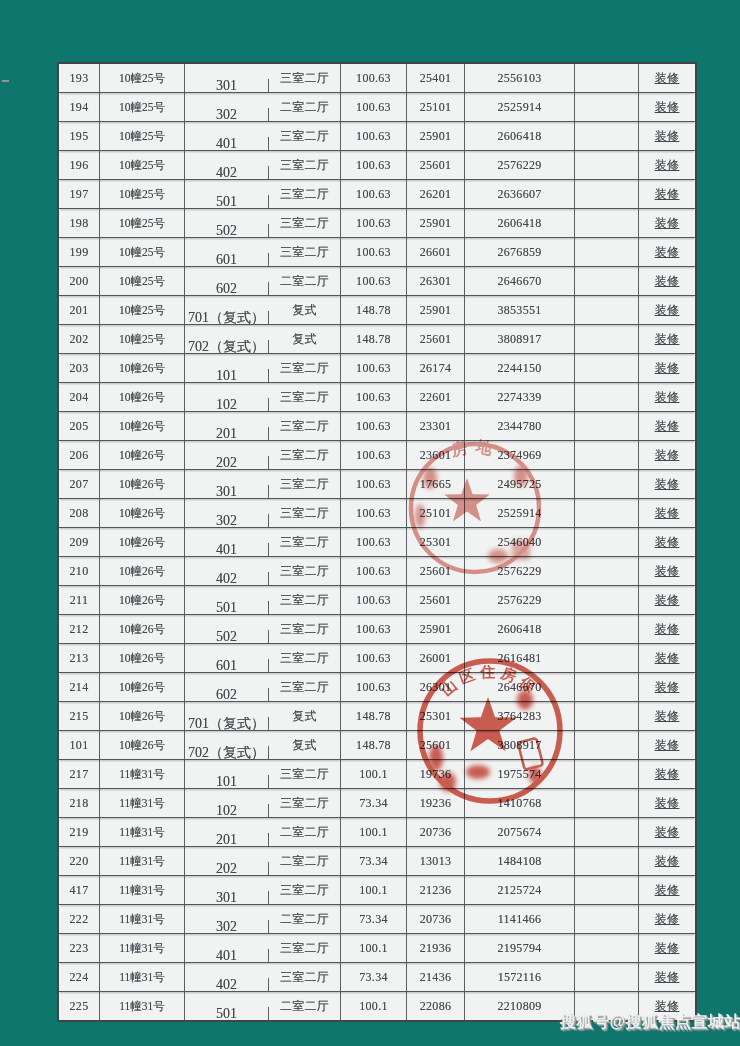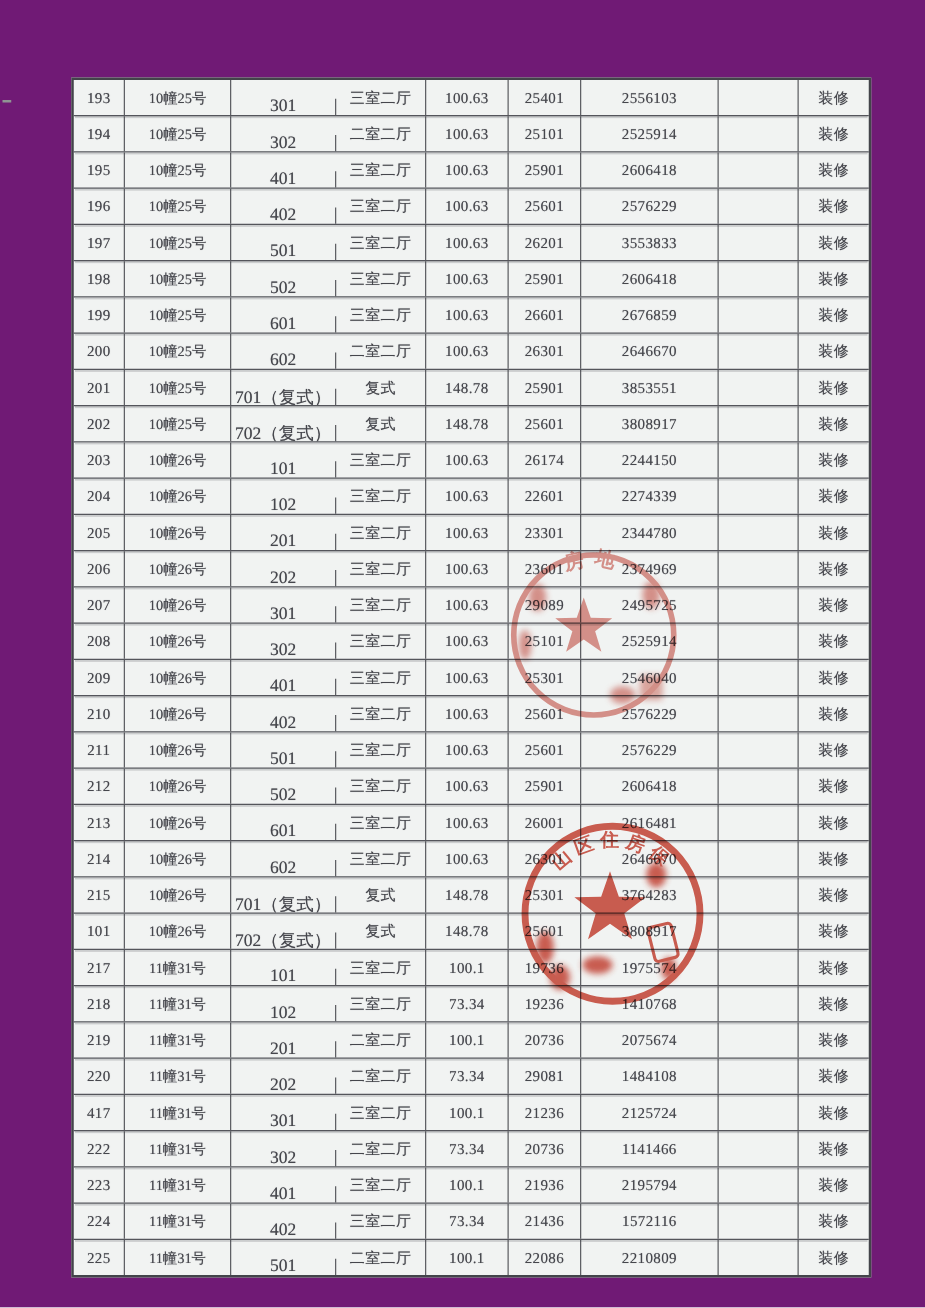--- a/index.html
+++ b/index.html
@@ -1,21 +1,21 @@
 <!DOCTYPE html>
 <html><head>
 <meta charset="utf-8">
 <style>
   html,body{margin:0;padding:0;}
   body{
     width:740px;height:1046px;overflow:hidden;
     background:#e9eceb;
     font-family:"Liberation Serif","DejaVu Serif",serif;
   }
-  .page{position:relative;width:740px;height:1046px;background:#701a75;}
+  .page{position:relative;width:740px;height:1046px;background:#0f766e;}
   .scan-dash{position:absolute;left:2px;top:80px;width:7px;height:2px;background:#8f9494;}
 
   .price-table{
     position:absolute;left:57px;top:62px;width:636px;
     border:2px solid #43444a;
     background:#f1f3f2;
     box-sizing:content-box;
   }
   .tr{
     display:grid;
@@ -26,21 +26,21 @@
   }
   .tr:last-child{border-bottom:none;box-shadow:none;}
   .td{
     display:flex;align-items:center;justify-content:center;
     font-size:12px;color:#45464c;
     border-right:1.2px solid rgba(62,63,70,.82);
     overflow:hidden;white-space:nowrap;
     text-shadow:0 0 .6px rgba(69,70,76,.55);
     letter-spacing:.3px;
   }
-  .td:last-child{border-right:none;}
+  .td:last-child{border-right:none;text-decoration:underline;}
   .td.c2{font-size:14px;letter-spacing:0;margin-top:15px;}
   .td.c1{font-size:11.5px;letter-spacing:0;}
 
   svg.stamps{position:absolute;left:0;top:0;mix-blend-mode:multiply;pointer-events:none;}
 
   .watermark{
     position:absolute;left:560px;top:1012px;width:176px;
     font-family:"Liberation Sans","DejaVu Sans",sans-serif;
     font-size:16px;font-weight:bold;letter-spacing:.5px;
     color:#eef0ef;
@@ -100,21 +100,21 @@
         <div class="td c7"></div>
         <div class="td c8">装修</div>
       </div>
       <div class="tr">
         <div class="td c0">197</div>
         <div class="td c1">10幢25号</div>
         <div class="td c2">501</div>
         <div class="td c3">三室二厅</div>
         <div class="td c4">100.63</div>
         <div class="td c5">26201</div>
-        <div class="td c6">3553833</div>
+        <div class="td c6">2636607</div>
         <div class="td c7"></div>
         <div class="td c8">装修</div>
       </div>
       <div class="tr">
         <div class="td c0">198</div>
         <div class="td c1">10幢25号</div>
         <div class="td c2">502</div>
         <div class="td c3">三室二厅</div>
         <div class="td c4">100.63</div>
         <div class="td c5">25901</div>
@@ -209,21 +209,21 @@
         <div class="td c6">2374969</div>
         <div class="td c7"></div>
         <div class="td c8">装修</div>
       </div>
       <div class="tr">
         <div class="td c0">207</div>
         <div class="td c1">10幢26号</div>
         <div class="td c2">301</div>
         <div class="td c3">三室二厅</div>
         <div class="td c4">100.63</div>
-        <div class="td c5">29089</div>
+        <div class="td c5">17665</div>
         <div class="td c6">2495725</div>
         <div class="td c7"></div>
         <div class="td c8">装修</div>
       </div>
       <div class="tr">
         <div class="td c0">208</div>
         <div class="td c1">10幢26号</div>
         <div class="td c2">302</div>
         <div class="td c3">三室二厅</div>
         <div class="td c4">100.63</div>
@@ -352,21 +352,21 @@
         <div class="td c6">2075674</div>
         <div class="td c7"></div>
         <div class="td c8">装修</div>
       </div>
       <div class="tr">
         <div class="td c0">220</div>
         <div class="td c1">11幢31号</div>
         <div class="td c2">202</div>
         <div class="td c3">二室二厅</div>
         <div class="td c4">73.34</div>
-        <div class="td c5">29081</div>
+        <div class="td c5">13013</div>
         <div class="td c6">1484108</div>
         <div class="td c7"></div>
         <div class="td c8">装修</div>
       </div>
       <div class="tr">
         <div class="td c0">417</div>
         <div class="td c1">11幢31号</div>
         <div class="td c2">301</div>
         <div class="td c3">三室二厅</div>
         <div class="td c4">100.1</div>
@@ -458,13 +458,14 @@
       <g filter="url(#smudge)" fill="#cb3d2d">
         <ellipse cx="436" cy="758" rx="7" ry="13"></ellipse>
         <ellipse cx="448" cy="782" rx="8" ry="10"></ellipse>
         <ellipse cx="478" cy="772" rx="12" ry="7"></ellipse>
         <ellipse cx="525" cy="700" rx="8" ry="10"></ellipse>
         <ellipse cx="535" cy="775" rx="6" ry="9"></ellipse>
       </g>
     </g>
   </svg>
 
+  <div class="watermark">搜狐号@搜狐焦点宣城站</div>
 </div>
 
 </body></html>

